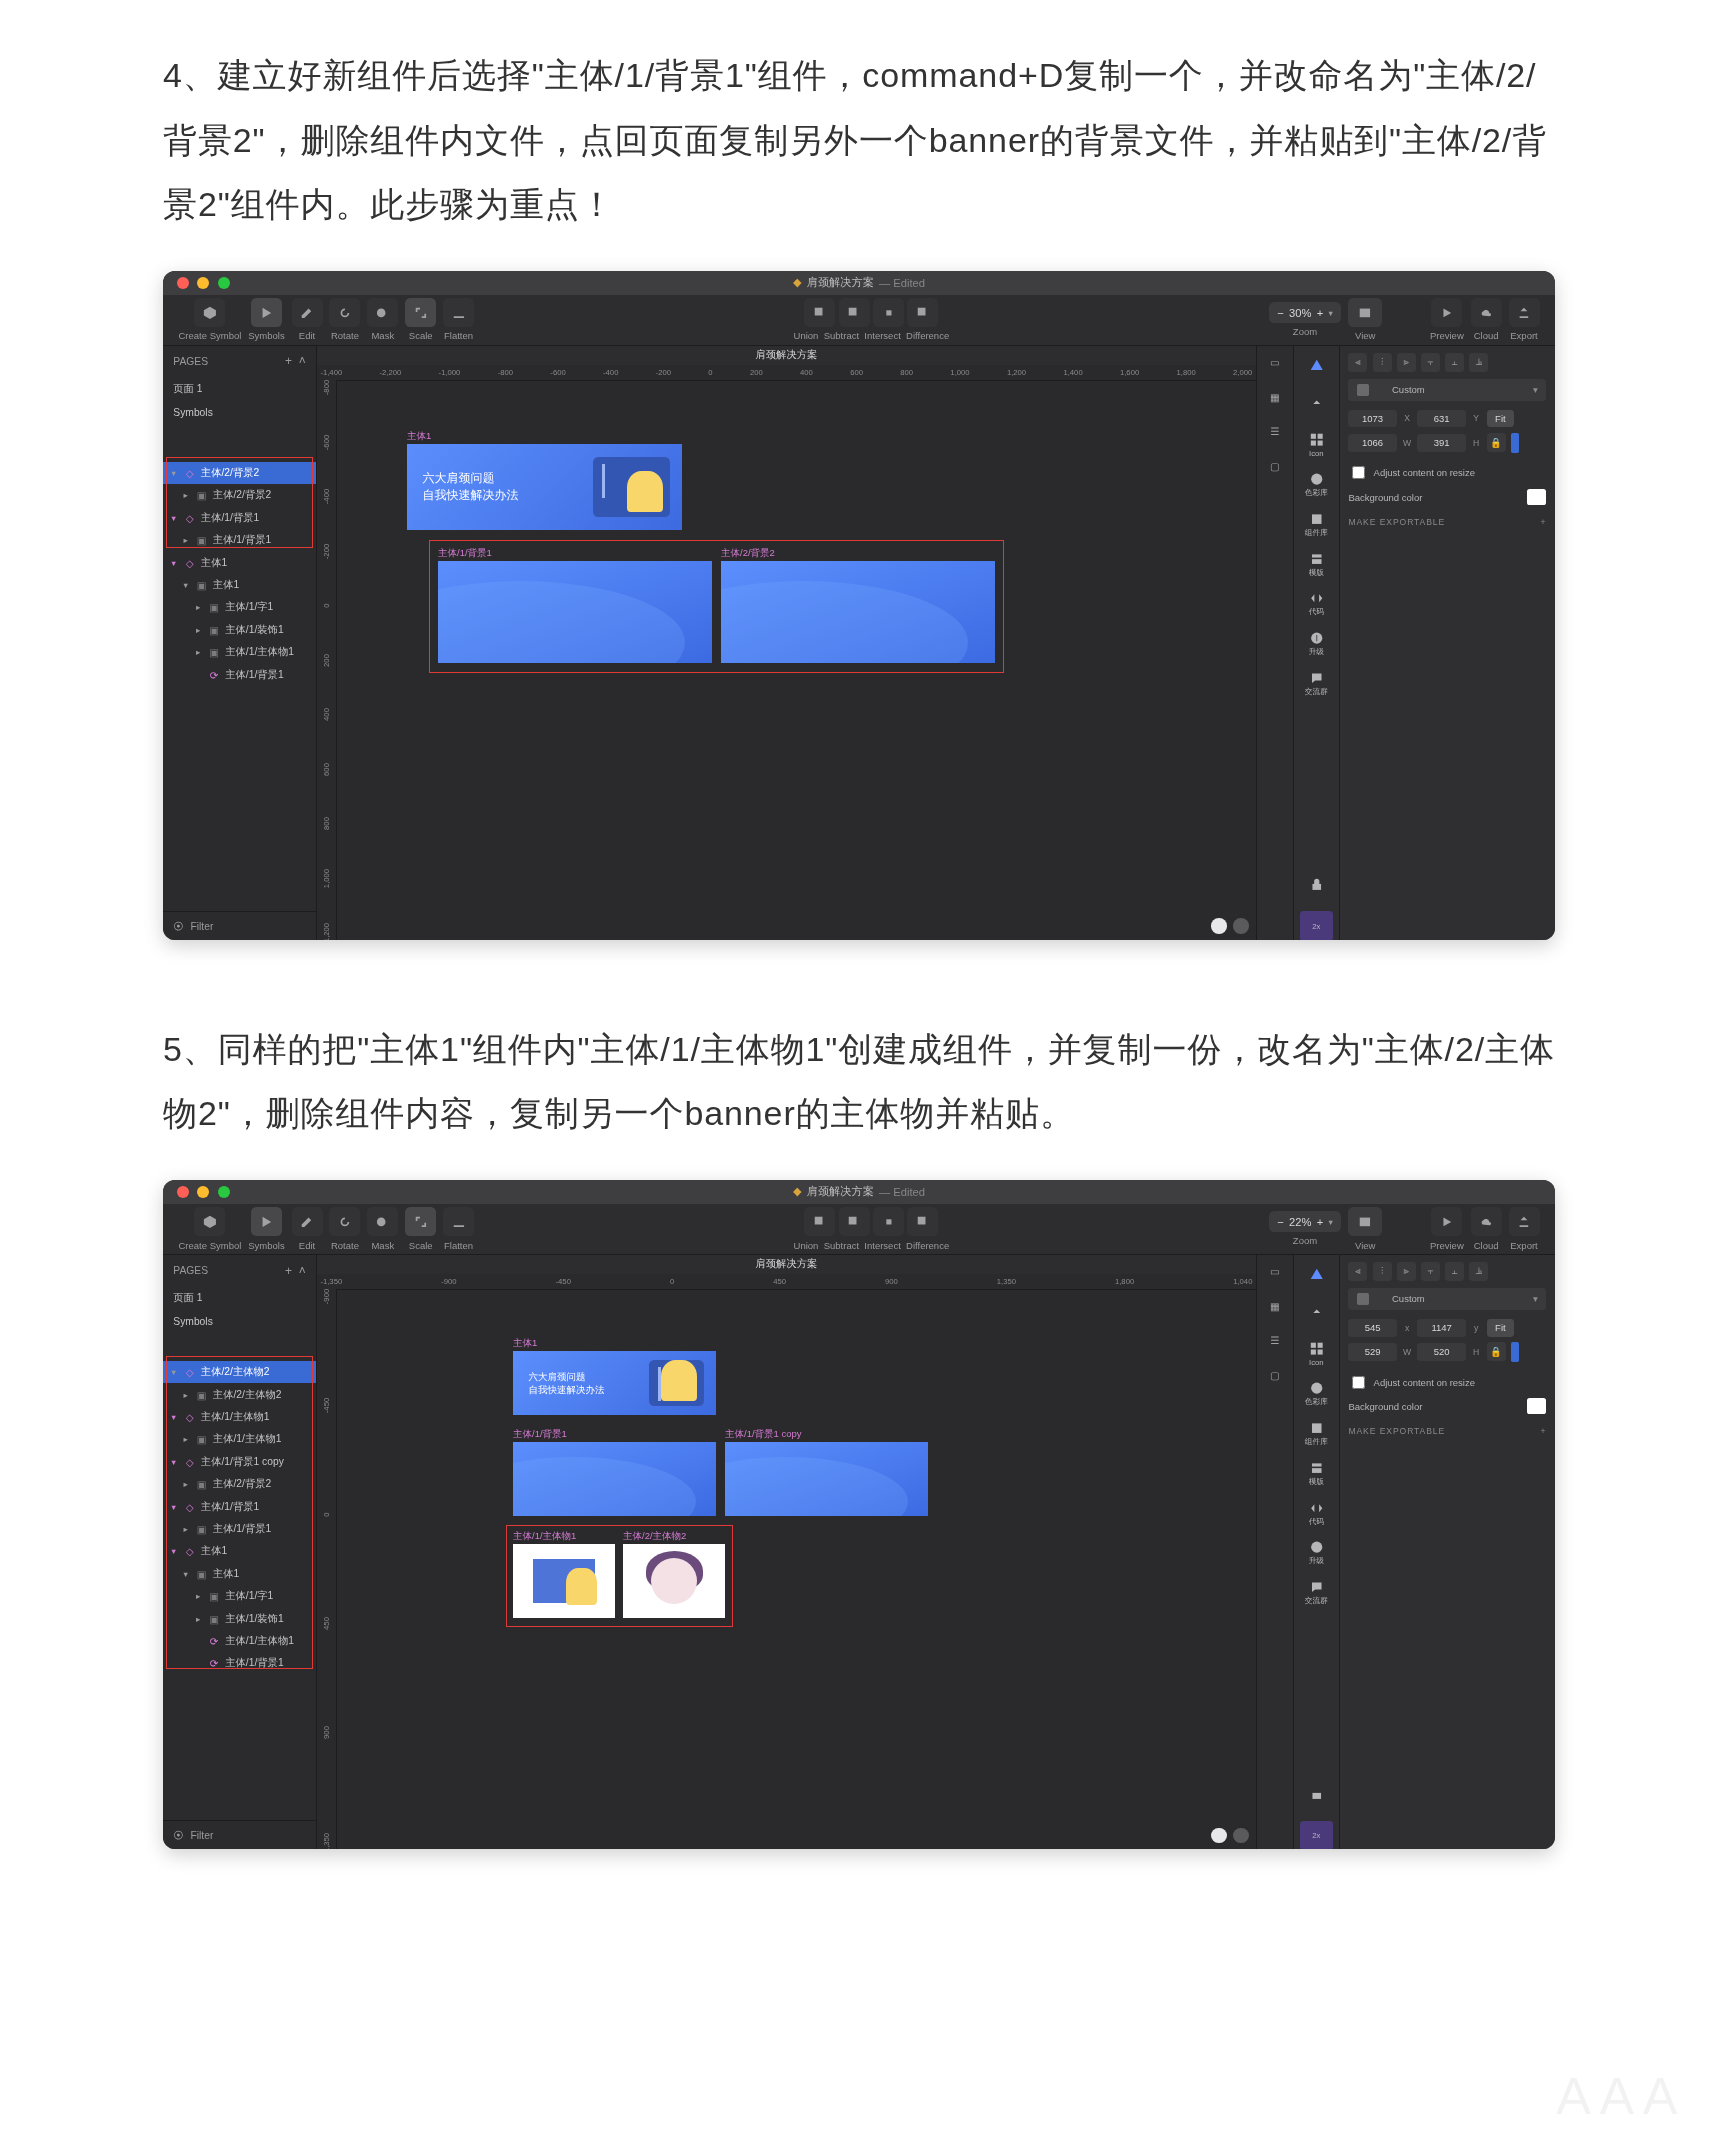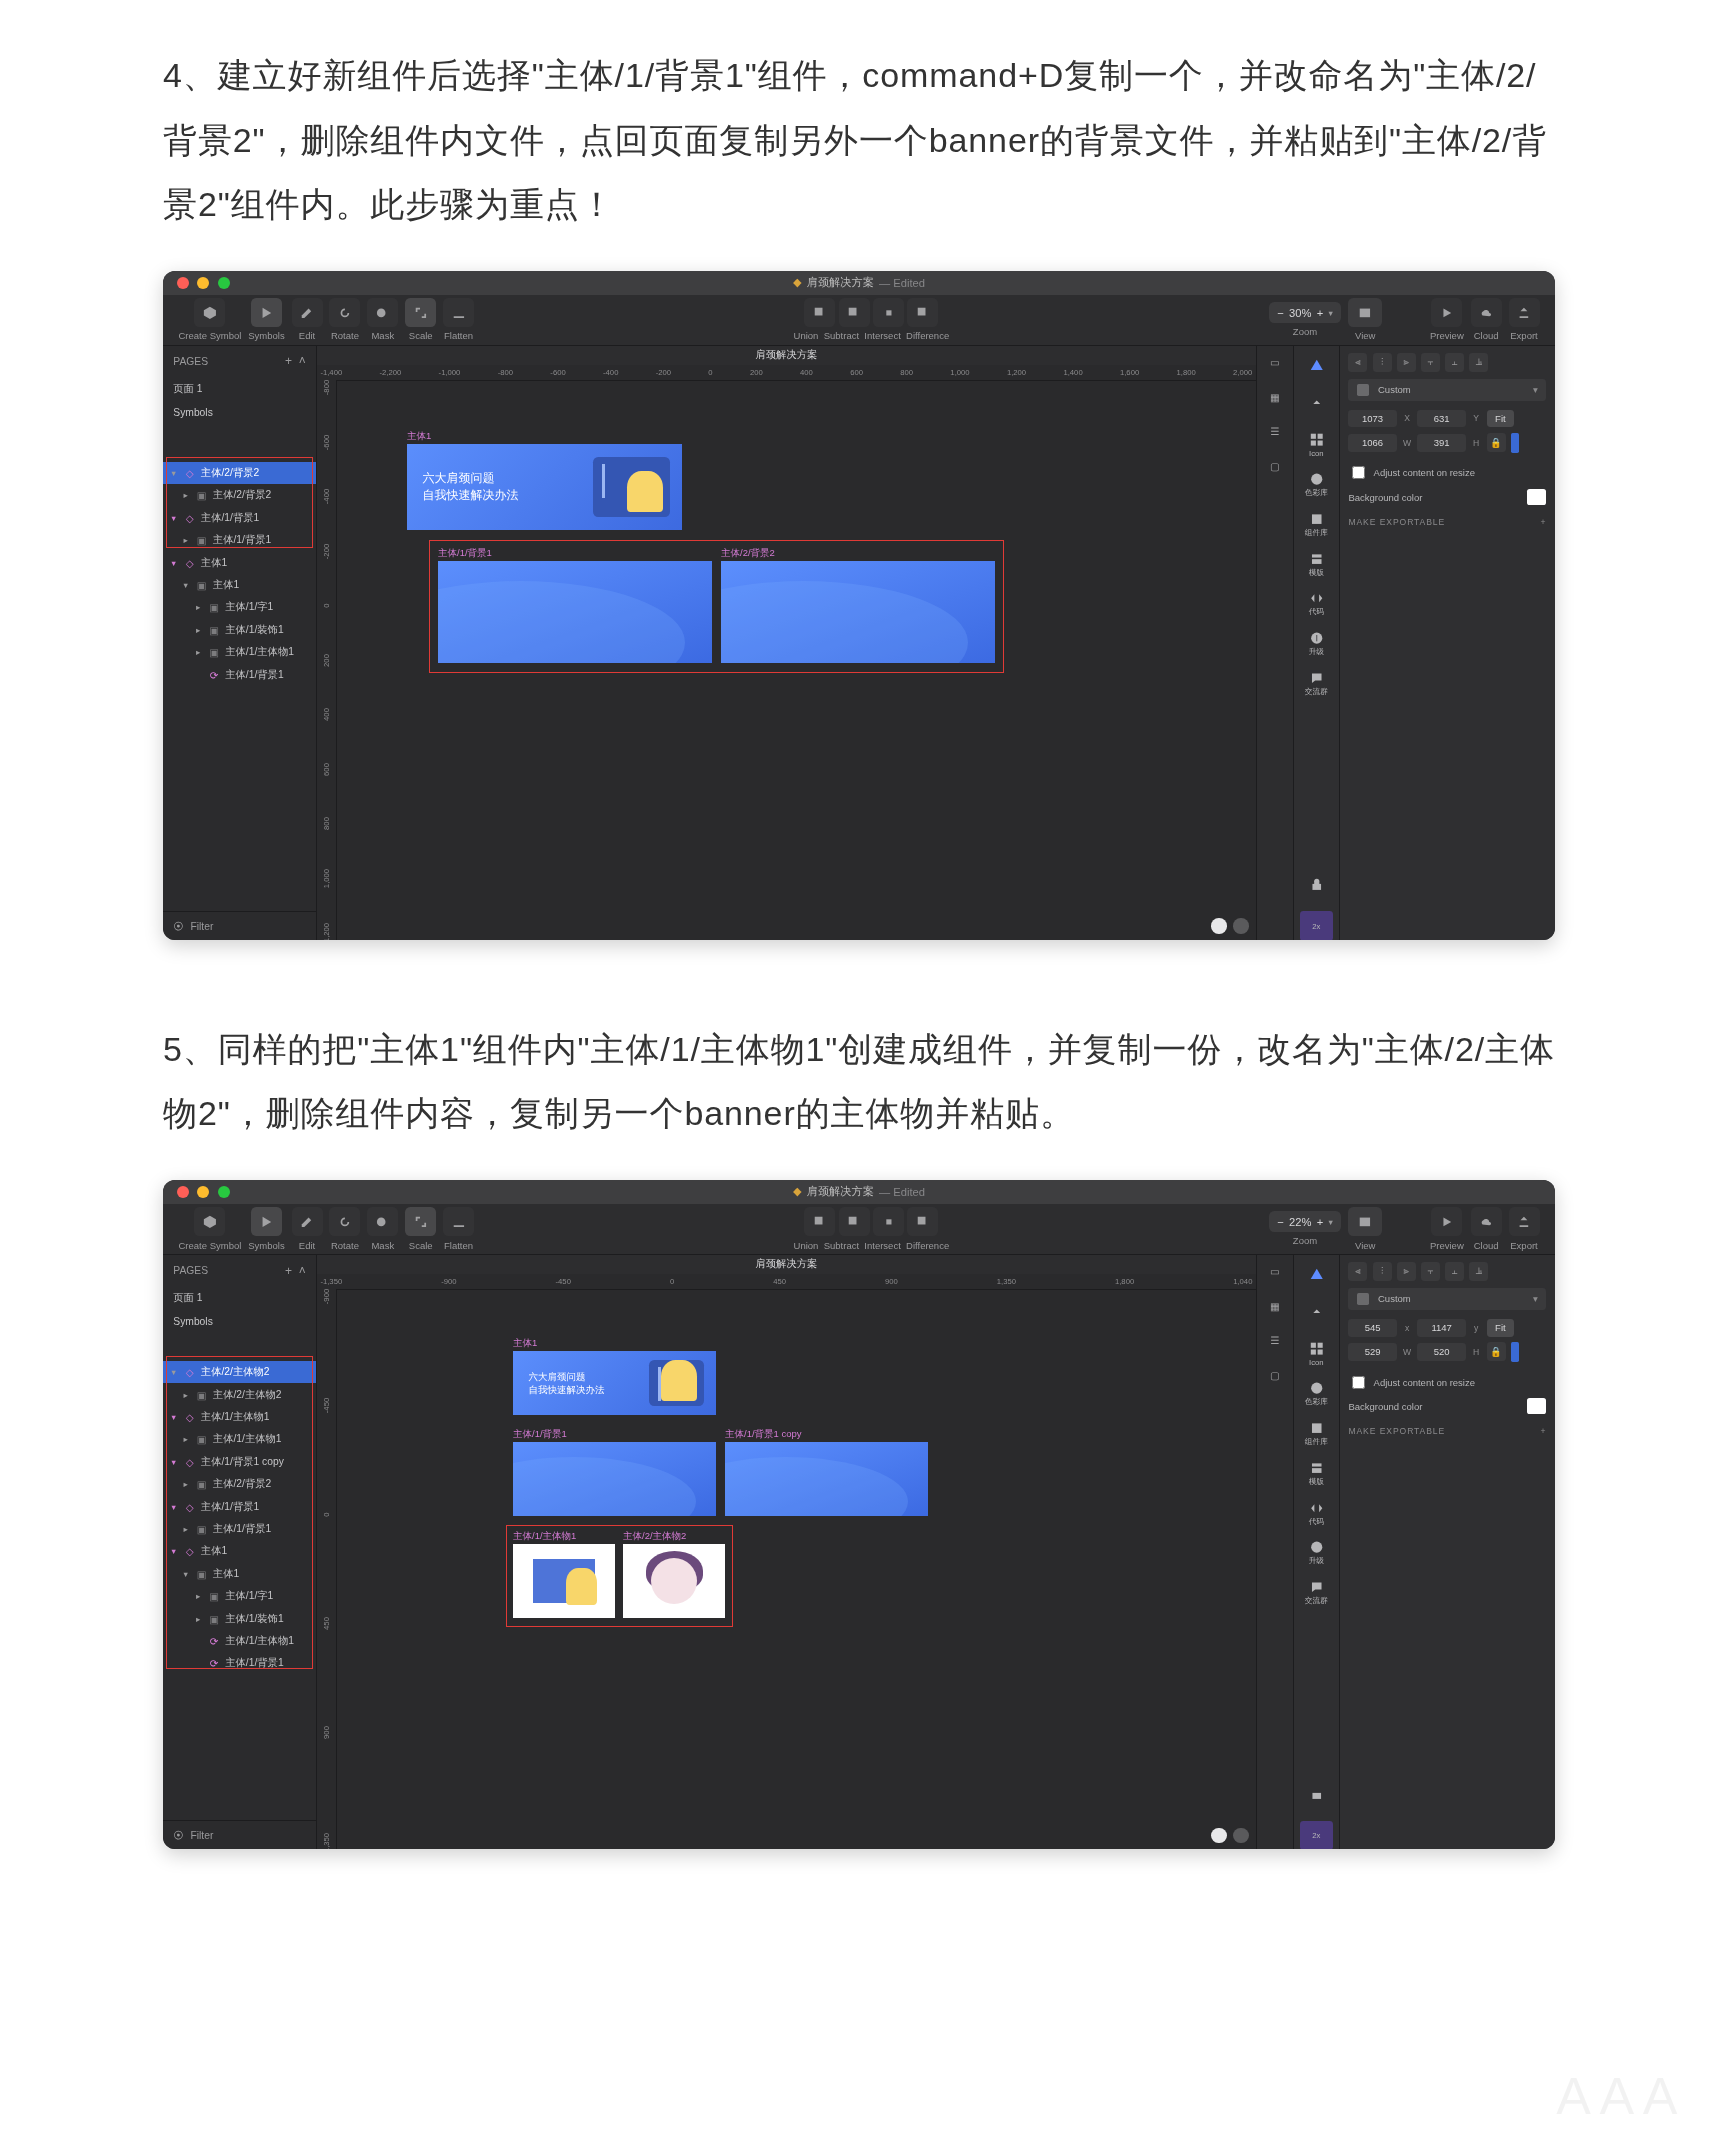--- a/index.html
+++ b/index.html
@@ -69,21 +69,21 @@
 .subj.b .hair{position:absolute;top:-6.9px;left:-5.2px;width:57px;height:40px;background:#6b4a7c;border-radius:50% 50% 40% 40%}
 .rstrip{width:36px;background:#2d2d2f;border-left:0.9px solid #1c1c1e;display:flex;flex-direction:column;align-items:center;padding-top:6.9px;gap:15.5px}
 .rstrip .sicon{width:19px;height:19px;display:flex;align-items:center;justify-content:center;color:#a2a2a4;font-size:10.3px}
 .rpanel{width:45px;background:#2f2f31;border-left:0.9px solid #1c1c1e;display:flex;flex-direction:column;align-items:center;padding-top:6.9px;gap:13.8px}
 .rpanel .ricon{width:26px;height:26px;display:flex;align-items:center;justify-content:center;flex-direction:column;gap:1.7px;color:#b6b6b8;font-size:7.7px}
 .rpanel .ricon svg{width:15.5px;height:15.5px;fill:#b6b6b8}
 .rpanel .ricon.l{color:#5e8cff}
 .inspector{width:198px;background:#2f2f31;border-left:0.9px solid #1c1c1e;padding:6.9px 8.6px;font-size:9.5px;color:#b6b6b8}
 .insprow{display:flex;align-items:center;gap:5.2px;margin-bottom:6.9px}
 .segbtn{width:19px;height:19px;background:#3a3a3c;border-radius:3.4px;display:flex;align-items:center;justify-content:center;font-size:9.5px;color:#9a9a9c}
-.inspsel{background:#3a3a3c;border-radius:3.4px;padding:5.2px 8.6px;display:flex;align-items:center;gap:9px;margin-bottom:8.6px}
+.inspsel{background:#3a3a3c;border-radius:3.4px;padding:5.2px 8.6px;display:flex;align-items:center;gap:23px;margin-bottom:8.6px}
 .inspsel .sico{width:12px;height:12px;background:#6a6a6c;border-radius:1.7px}
 .sizerow{display:flex;gap:5.2px;margin-bottom:5.2px;align-items:center}
 .sizefield{background:#3a3a3c;border-radius:3.4px;padding:3.4px 5.2px;font-size:9.5px;color:#d6d6d8;width:38px;text-align:center}
 .sizelbl{font-size:8.6px;color:#8a8a8c;width:10.3px;text-align:center}
 .fitbtn{background:#4a4a4c;border-radius:3.4px;padding:3.4px 8.6px;font-size:9.5px;color:#d6d6d8}
 .swatch{width:19px;height:15.5px;background:#fff;border-radius:2.6px}
 .exphdr{font-size:8.6px;color:#8a8a8c;letter-spacing:0.9px;margin-top:12px;display:flex;justify-content:space-between}
 .bluebar{width:8.6px;height:20.6px;background:#3a6ad4;border-radius:1.7px}
 .bottomright{position:absolute;right:6.9px;bottom:6.9px;display:flex;gap:6.9px;align-items:center}
 .bottomright .circ{width:15.5px;height:15.5px;border-radius:50%;background:#e8e8ea}

